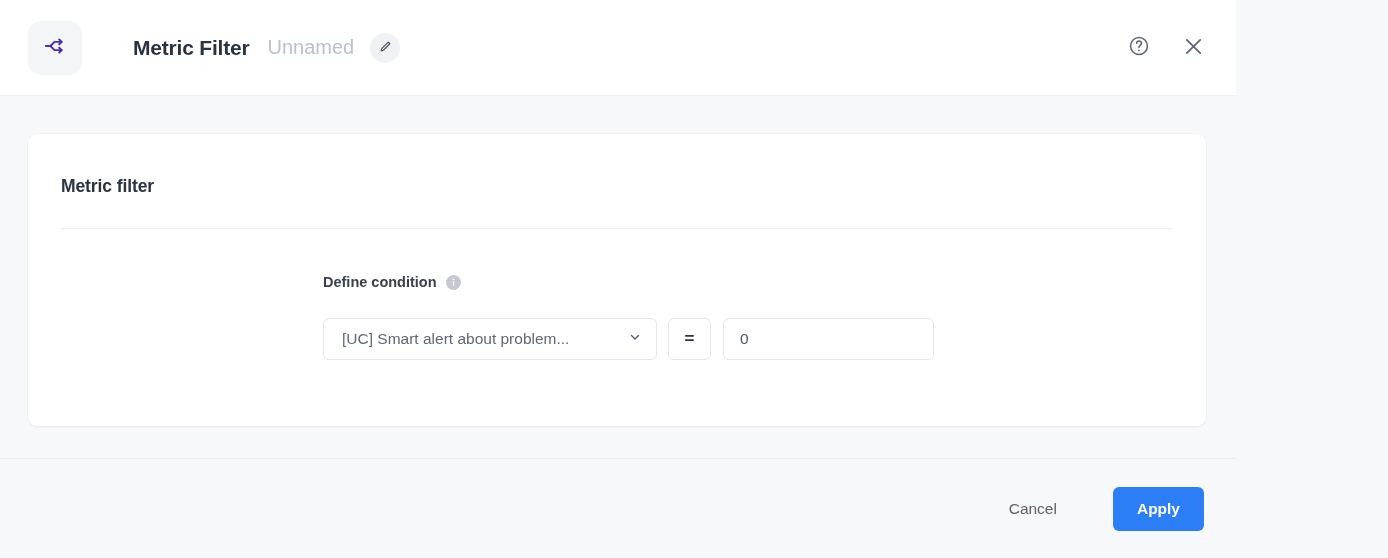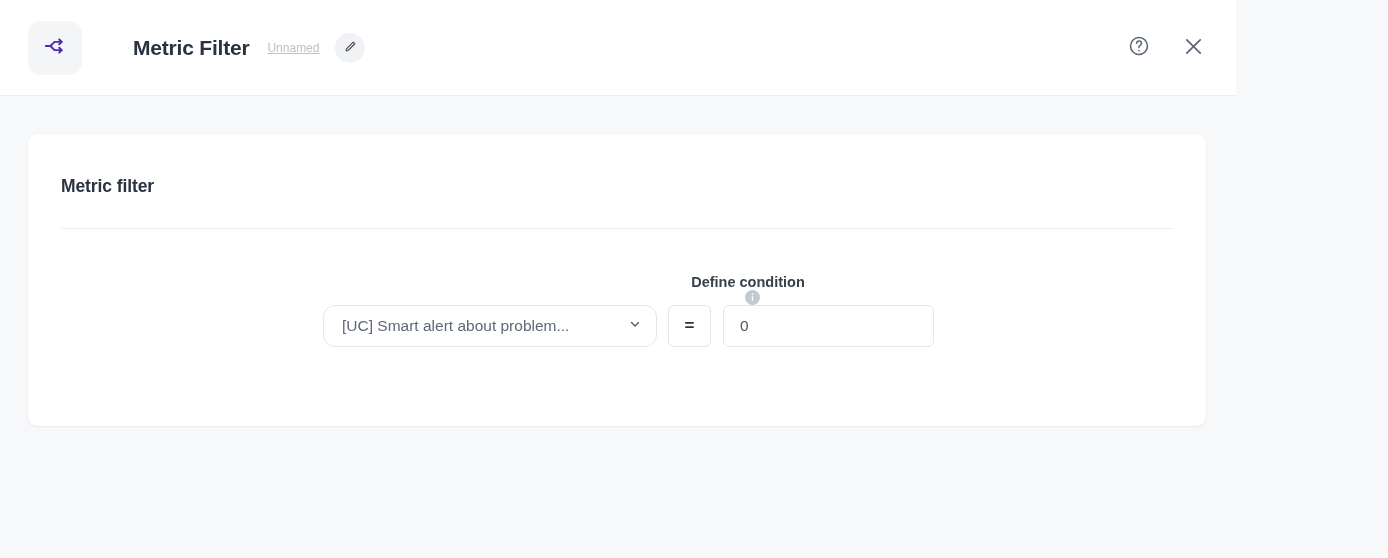--- a/index.html
+++ b/index.html
@@ -50,25 +50,24 @@
   .header-title {
     font-size: 21px;
     font-weight: bold;
     color: #2a3342;
     letter-spacing: -0.2px;
     margin-left: 51px;
     white-space: nowrap;
   }
 
   .header-subtitle {
-    font-size: 12px;
+    font-size: 20px;
     color: #bac1cb;
     margin-left: 18px;
     white-space: nowrap;
-    text-decoration: underline;
   }
 
   .edit-btn {
     width: 30px;
     height: 30px;
     border-radius: 50%;
     background: #f1f2f4;
     border: none;
     margin-left: 16px;
     display: flex;
@@ -126,22 +125,21 @@
   }
 
   .condition-area {
     padding-left: 262px;
     padding-top: 45px;
   }
 
   .field-label-row {
     display: flex;
     align-items: center;
-    margin-bottom: 0;
-    flex-direction: column;
+    margin-bottom: 28px;
   }
 
   .field-label {
     font-size: 14.5px;
     font-weight: bold;
     color: #38404e;
   }
 
   .info-icon {
     margin-left: 9px;
@@ -151,21 +149,21 @@
 
   .condition-row {
     display: flex;
     align-items: center;
   }
 
   .select-box {
     width: 334px;
     height: 42px;
     border: 1px solid #e3e6ea;
-    border-radius: 12px;
+    border-radius: 6px;
     background: #ffffff;
     display: flex;
     align-items: center;
     padding: 0 14px 0 18px;
     cursor: pointer;
   }
 
   .select-value {
     flex: 1 1 auto;
     font-size: 15.5px;
@@ -328,14 +326,18 @@
 
           <button class="operator-box">=</button>
 
           <input class="value-input" type="text" value="0" style="">
         </div>
 
       </div>
     </div>
   </div>
 
+  <div class="footer">
+    <button class="btn-cancel">Cancel</button>
+    <button class="btn-apply">Apply</button>
+  </div>
 
 </div>
 
 </body></html>

